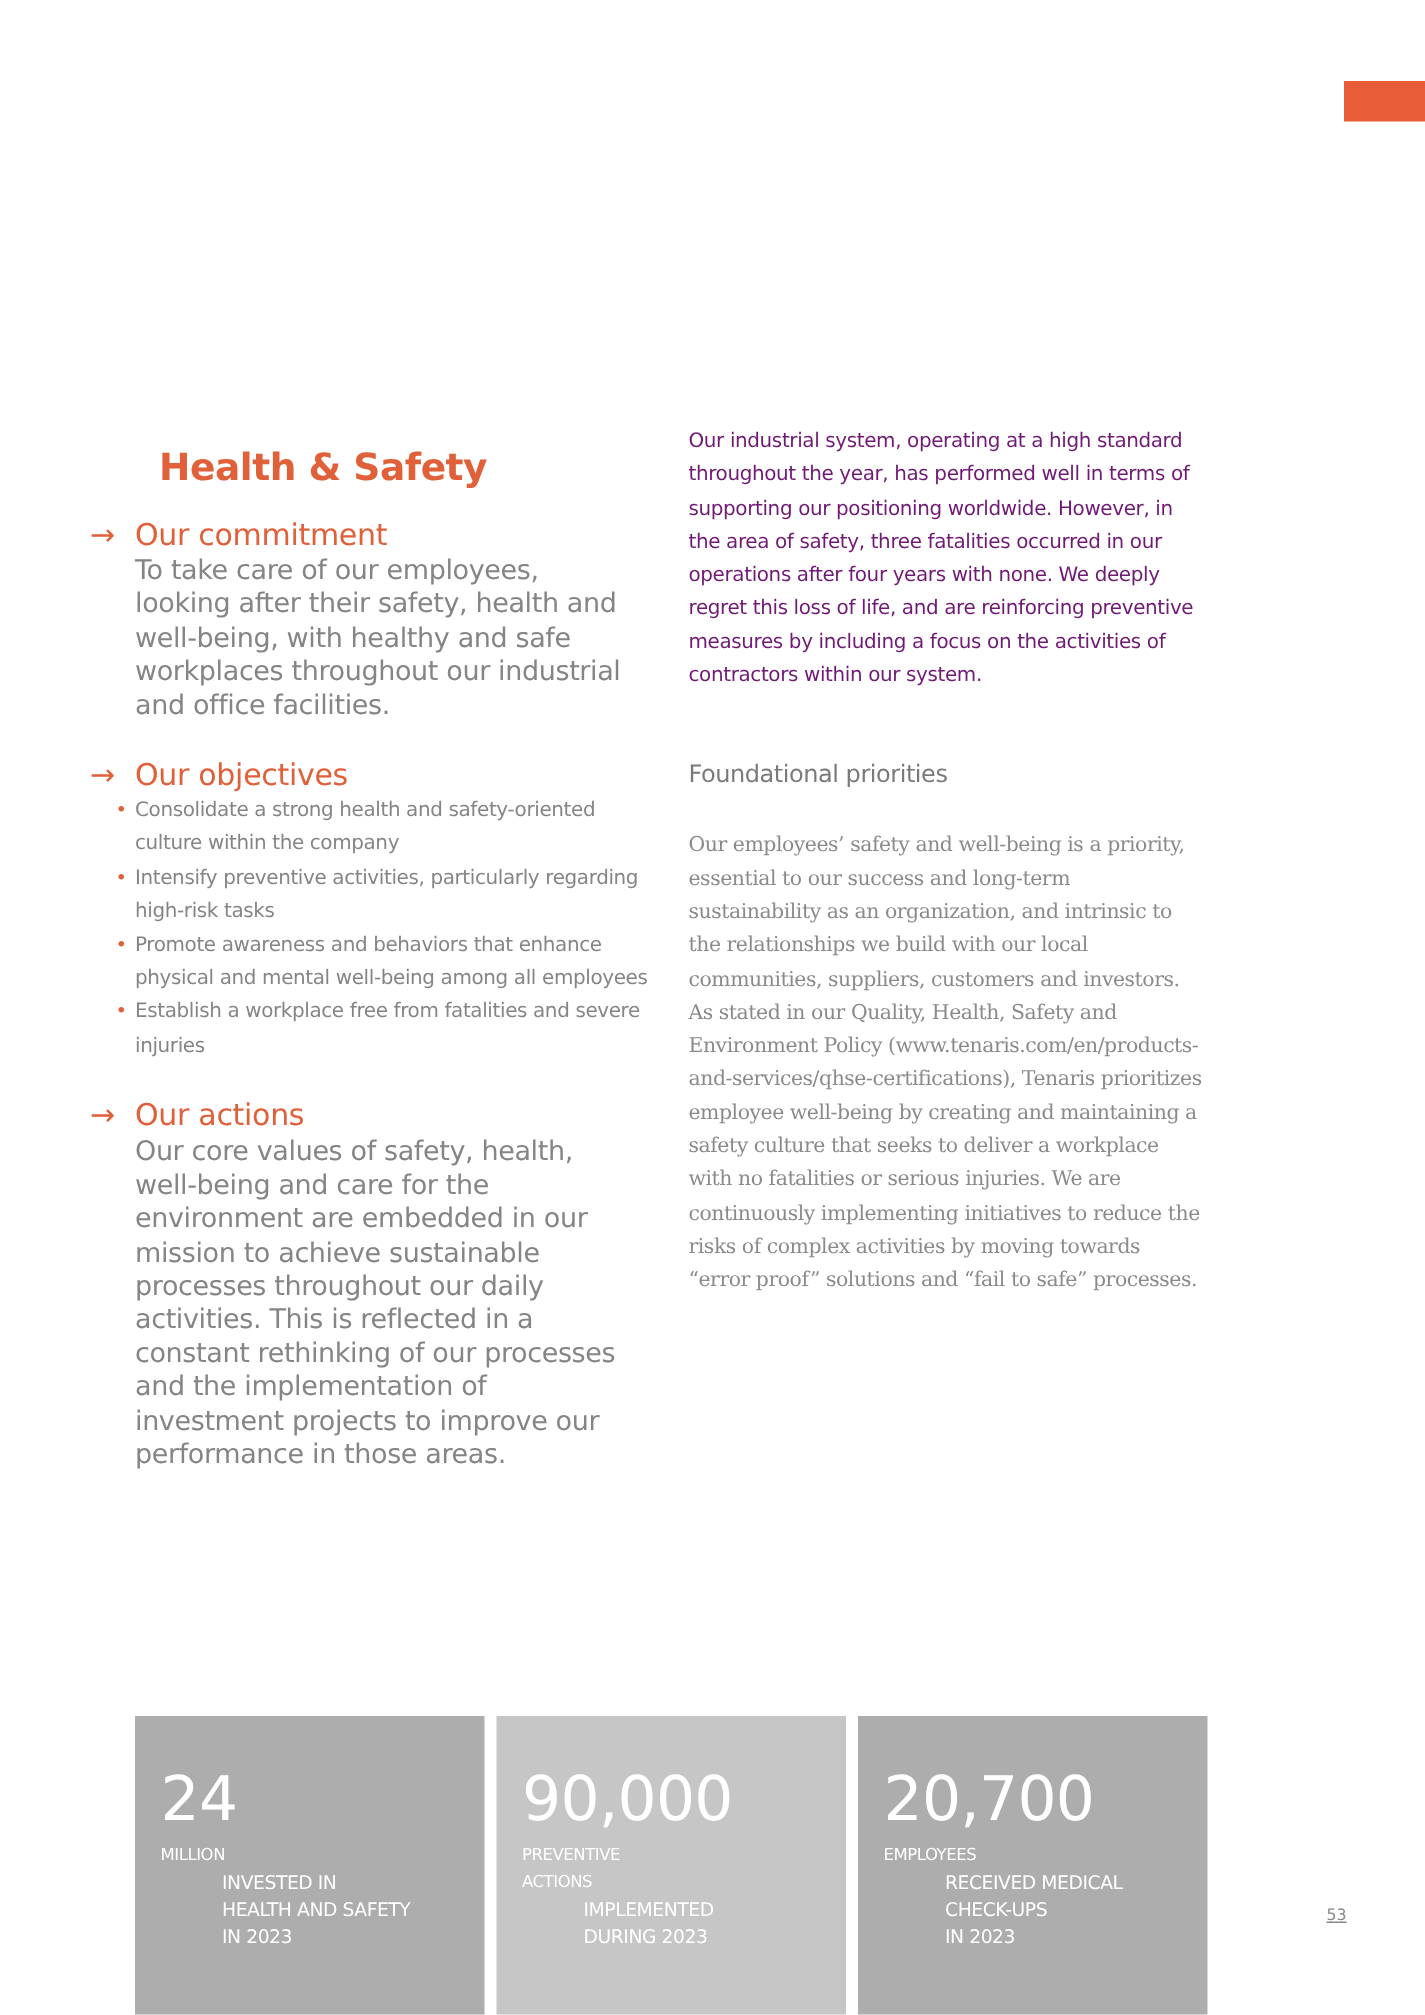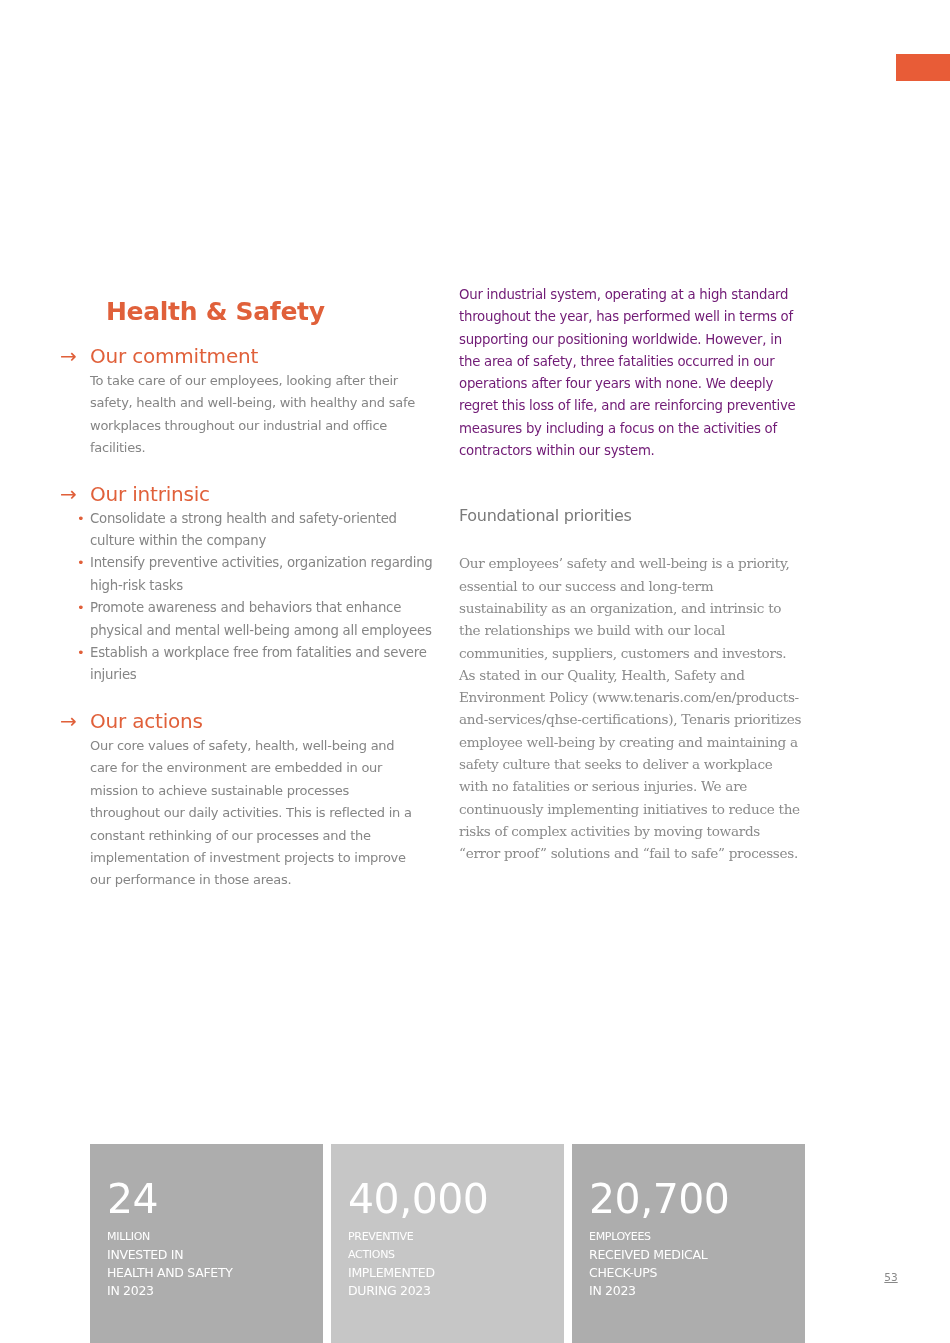--- a/index.html
+++ b/index.html
@@ -51,21 +51,21 @@
       font-weight: normal;
       letter-spacing: -0.2px;
     }
     .section-heading .arrow {
       width: 30px;
       display: inline-block;
       font-size: 20px;
     }
     .section-body {
       margin: 0 18px 0 30px;
-      font-size: 13px;
+      font-size: 18px;
       line-height: 22.4px;
       color: #858585;
       letter-spacing: -0.25px;
     }
     .obj-list {
       list-style: none;
       margin: 0;
       padding: 0 0 0 30px;
       font-size: 13.3px;
       line-height: 22.4px;
@@ -144,20 +144,21 @@
       letter-spacing: -0.3px;
       color: #ffffff;
       text-transform: uppercase;
     }
     .stat-desc {
       font-size: 12.5px;
       line-height: 18px;
       letter-spacing: -0.3px;
       color: #ffffff;
       text-transform: uppercase;
+      margin-left: 41px;
     }
     .page-number {
       position: absolute;
       left: 876px;
       top: 1271px;
       width: 30px;
       text-align: center;
       font-size: 10.5px;
       color: #888888;
       text-decoration: underline;
@@ -175,25 +176,25 @@
     <h2 class="section-heading">
       <span class="arrow">→</span>
       <span>Our commitment</span>
     </h2>
     <p class="section-body">To take care of our employees, looking after their safety, health and well-being, with healthy and safe workplaces throughout our industrial and office facilities.</p>
   </div>
 
   <div class="section" style="margin-top:20px;">
     <h2 class="section-heading">
       <span class="arrow">→</span>
-      <span>Our intrinsic</span>
+      <span>Our objectives</span>
     </h2>
     <ul class="obj-list">
       <li><span class="bullet">•</span><span>Consolidate a strong health and safety-oriented culture within the company</span></li>
-      <li><span class="bullet">•</span><span>Intensify preventive activities, organization regarding high-risk tasks</span></li>
+      <li><span class="bullet">•</span><span>Intensify preventive activities, particularly regarding high-risk tasks</span></li>
       <li><span class="bullet">•</span><span>Promote awareness and behaviors that enhance physical and mental well-being among all employees</span></li>
       <li><span class="bullet">•</span><span>Establish a workplace free from fatalities and severe injuries</span></li>
     </ul>
   </div>
 
   <div class="section" style="margin-top:20px;">
     <h2 class="section-heading">
       <span class="arrow">→</span>
       <span>Our actions</span>
     </h2>
@@ -209,21 +210,21 @@
 
 <div class="stats">
   <div class="stat-card">
     <div class="stat-value">24</div>
     <div class="stat-unit">MILLION</div>
     <div class="stat-desc">INVESTED IN</div>
     <div class="stat-desc">HEALTH AND SAFETY</div>
     <div class="stat-desc">IN 2023</div>
   </div>
   <div class="stat-card light">
-    <div class="stat-value">40,000</div>
+    <div class="stat-value">90,000</div>
     <div class="stat-unit">PREVENTIVE</div>
     <div class="stat-unit" style="margin-top:0;">ACTIONS</div>
     <div class="stat-desc">IMPLEMENTED</div>
     <div class="stat-desc">DURING 2023</div>
   </div>
   <div class="stat-card">
     <div class="stat-value">20,700</div>
     <div class="stat-unit">EMPLOYEES</div>
     <div class="stat-desc">RECEIVED MEDICAL</div>
     <div class="stat-desc">CHECK-UPS</div>

